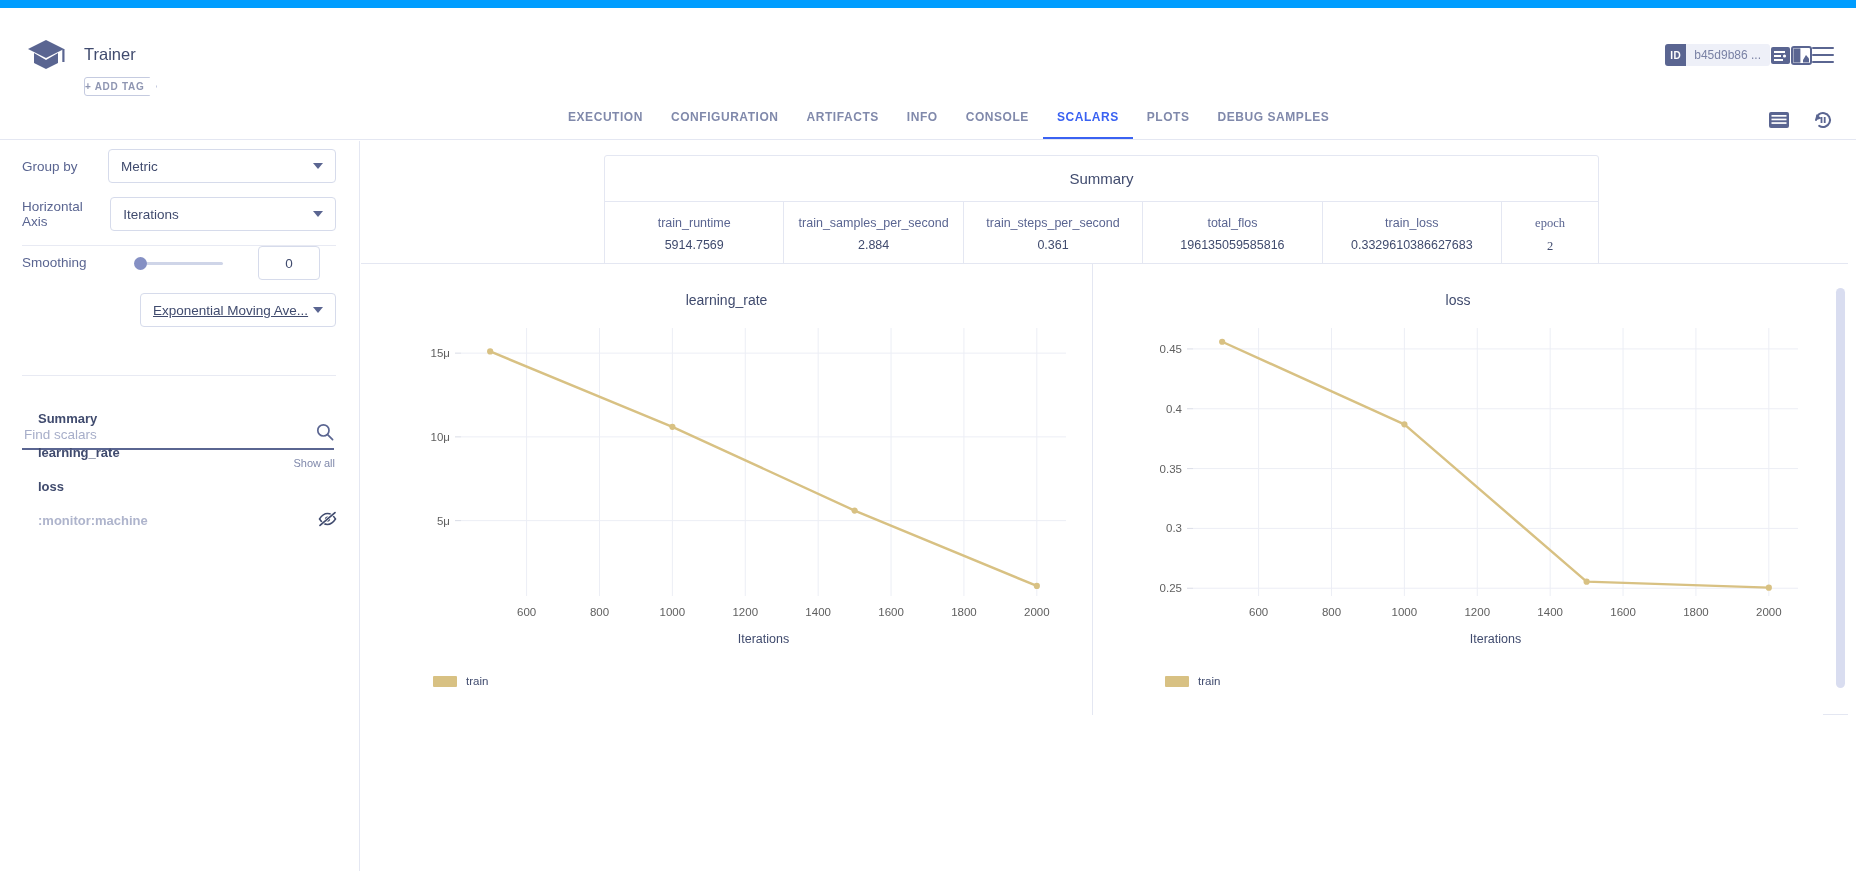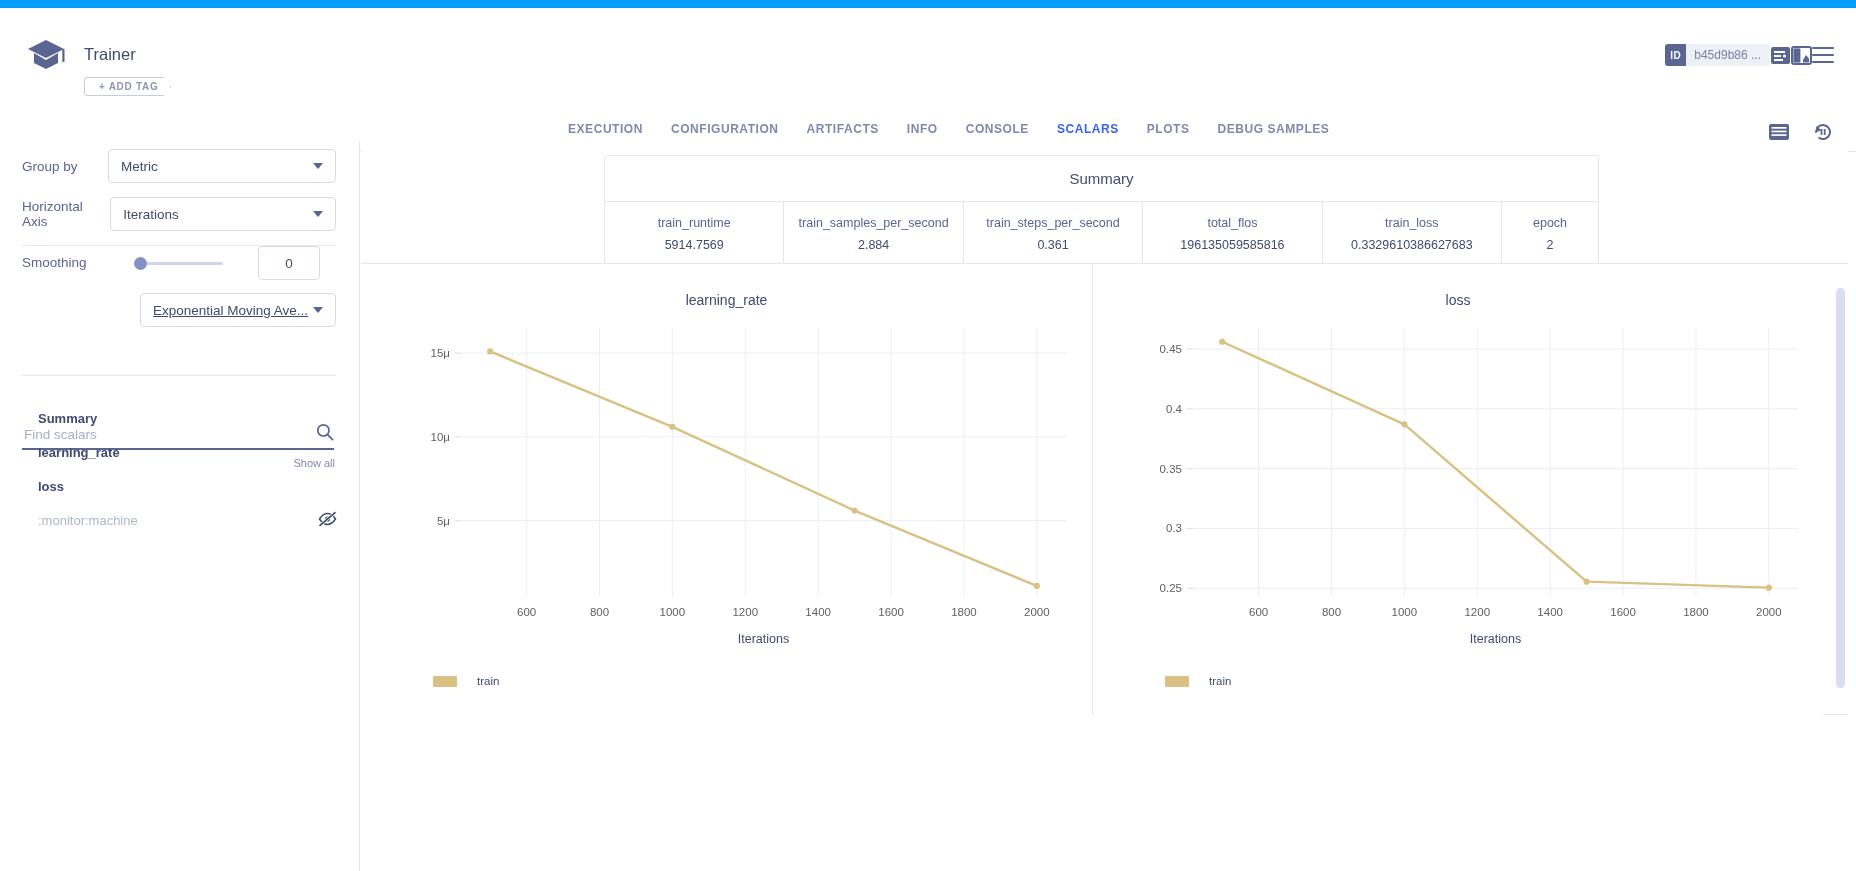--- a/index.html
+++ b/index.html
@@ -30,21 +30,21 @@
   .header { position:absolute; top:8px; left:0; width:1856px; height:96px; background:#fff; }
   .logo {
     position:absolute; left:26px; top:28px; width:40px; height:36px;
   }
   .proj-title {
     position:absolute; left:84px; top:37px;
     font-size:16.5px; color:#404b6e; font-weight:400;
   }
   .add-tag {
     position:absolute; left:84px; top:69px;
-    height:19px; padding:0 12px 0 14px;
+    height:19px; padding:0 12px 0 0;
     border:1px solid #c5cbe0; color:#8f96b2;
     font-size:10px; letter-spacing:.7px; font-weight:600;
     display:flex; align-items:center; gap:4px;
     border-radius:3px;
     background:#fff;
     clip-path: polygon(0 0, calc(100% - 8px) 0, 100% 50%, calc(100% - 8px) 100%, 0 100%);
     cursor:pointer;
   }
   .hdr-right {
     position:absolute; right:22px; top:36px;
@@ -58,21 +58,21 @@
     background:#5a6591; color:#fff; font-size:10px; font-weight:700;
     padding:0 5px; height:22px; display:flex; align-items:center; letter-spacing:.5px;
   }
   .id-chip .idval {
     color:#7a82a5; font-size:12px; padding:0 9px 0 8px;
   }
   .hdr-icon { cursor:pointer; display:flex; align-items:center; }
 
   
   .tabsbar {
-    position:absolute; top:116px; left:0; width:1856px; height:36px;
+    position:absolute; top:104px; left:0; width:1856px; height:36px;
     border-bottom:1px solid #e4e7f2; background:#fff;
   }
   .tabs { position:absolute; left:554px; top:0; display:flex; height:36px; align-items:flex-start; }
   .tab {
     font-size:12px; letter-spacing:.55px; color:#8089ab; font-weight:600;
     padding:6px 14px 0 14px; height:35px; cursor:pointer; white-space:nowrap;
   }
   .tab.active { color:#3a62f2; border-bottom:2px solid #3a62f2; }
   .tabs-right { position:absolute; right:22px; top:5px; display:flex; gap:22px; align-items:center; }
 
@@ -111,21 +111,21 @@
     border:0; outline:0; font-size:13.5px; color:#404b6e; width:260px;
     font-family:"Liberation Sans", sans-serif; background:transparent;
   }
   .search-wrap input::placeholder { color:#a7aec9; }
   .show-all {
     position:absolute; right:24px; top:316px; font-size:11px; color:#8089ab; cursor:pointer;
   }
   .scalar-item {
     position:absolute; left:38px; font-size:13px; color:#404b6e; font-weight:600; cursor:pointer;
   }
-  .scalar-item.muted { color:#aeb4cc; font-weight:400; }
+  .scalar-item.muted { color:#aeb4cc; font-weight:700; }
   .eye-off { position:absolute; right:22px; cursor:pointer; }
 
   
   .main { position:absolute; top:141px; left:361px; width:1487px; height:730px; background:#fff; overflow:hidden; }
 
   .summary-card {
     position:absolute; left:243px; top:14px; width:995px;
     border:1px solid #e4e7f2; border-radius:3px; background:#fff;
   }
   .summary-title {
@@ -147,21 +147,21 @@
     display:flex;
   }
   .chart-panel { width:731px; height:451px; position:relative; background:#fff; }
   .chart-panel.sep { border-left:1px solid #e4e7f2; }
   .chart-title {
     position:absolute; top:28px; width:100%; text-align:center;
     font-size:14px; color:#404b6e;
   }
   .plot { position:absolute; left:0; top:54px; width:731px; height:340px; }
   .legend {
-    position:absolute; bottom:28px; left:72px; display:flex; align-items:center; gap:20px;
+    position:absolute; bottom:28px; left:72px; display:flex; align-items:center; gap:9px;
   }
   .legend-swatch { width:24px; height:11px; background:#d8c183; border-radius:1px; }
   .legend-label { font-size:11.5px; color:#404b6e; }
 
   
   .vscroll {
     position:absolute; right:3px; top:147px; width:9px; height:400px;
     background:#d9ddf0; border-radius:5px;
   }
   text { font-family:"Liberation Sans", sans-serif; }
@@ -334,21 +334,21 @@
           <div class="sc-val">0.361</div>
         </div>
         <div class="summary-col">
           <div class="sc-key">total_flos</div>
           <div class="sc-val">196135059585816</div>
         </div>
         <div class="summary-col">
           <div class="sc-key">train_loss</div>
           <div class="sc-val">0.3329610386627683</div>
         </div>
-        <div class="summary-col" style="flex:0 0 96px;">
+        <div class="summary-col" style="flex:0 0 96px;font-family:Liberation Serif, serif;">
           <div class="sc-key">epoch</div>
           <div class="sc-val">2</div>
         </div>
       </div>
     </div>
 
     <div class="charts-area">
 
       <div class="chart-panel">
         <div class="chart-title">learning_rate</div>

